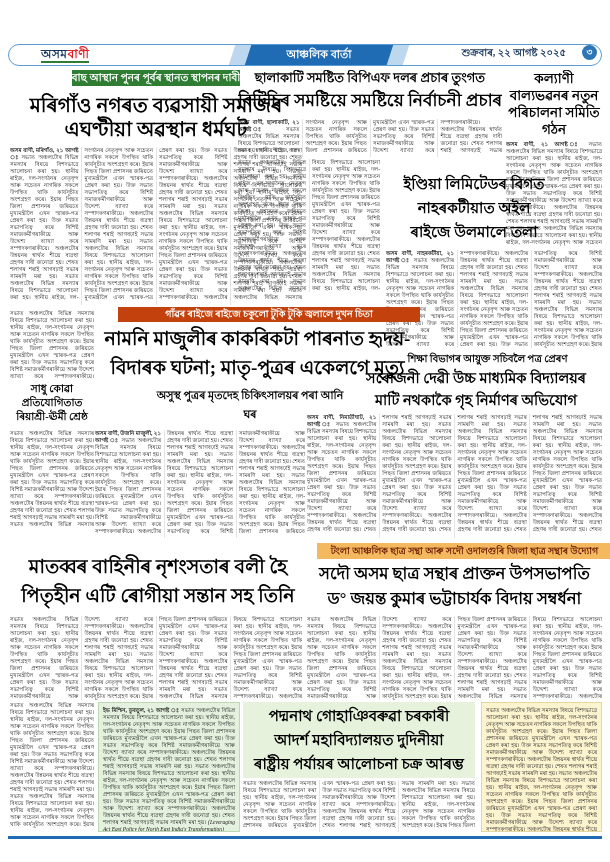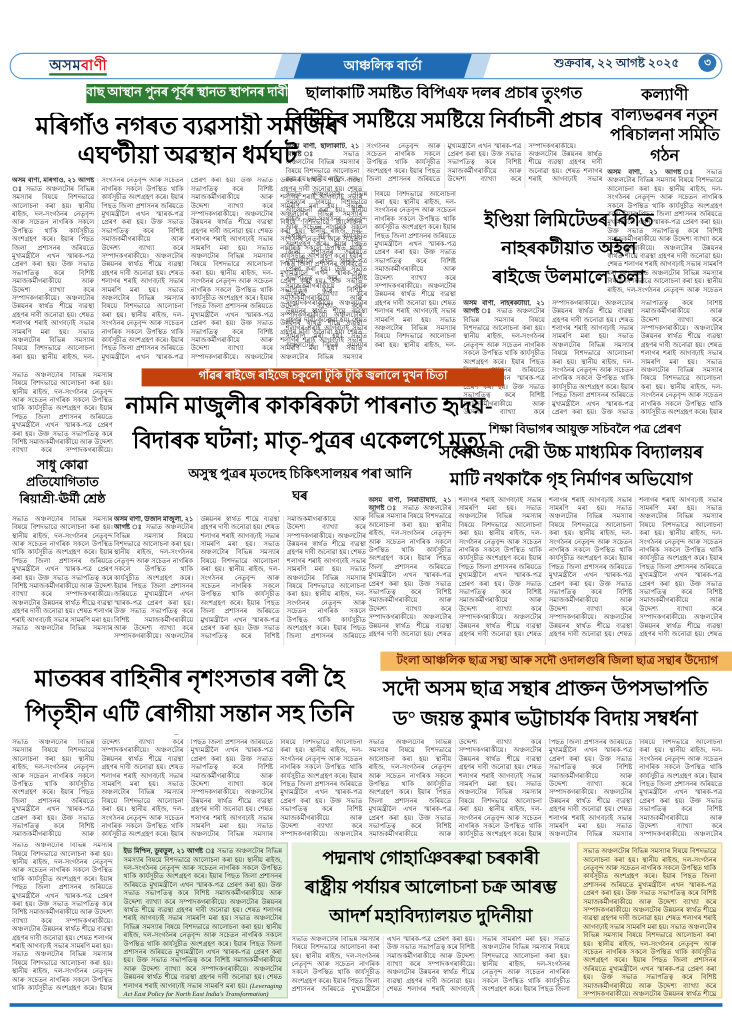--- a/index.html
+++ b/index.html
@@ -129,22 +129,22 @@
 <div class="abs kick-orange" style="left:317px;top:543px;width:295px;height:16px">টংলা আঞ্চলিক ছাত্ৰ সন্থা আৰু সদৌ ওদালগুৰি জিলা ছাত্ৰ সন্থাৰ উদ্যোগ</div>
 <h1 class="abs hl" style="left:307px;top:561px;width:295px;height:52px;font-size:16.5px;line-height:25px">
   <span style="display:block">সদৌ অসম ছাত্ৰ সন্থাৰ প্ৰাক্তন উপসভাপতি</span>
   <span style="display:block">ড° জয়ন্ত কুমাৰ ভট্টাচাৰ্যক বিদায় সম্বৰ্ধনা</span>
 </h1>
 <p class="abs bt c4" style="left:307px;top:616px;width:295px;height:84px"><span>সভাত অঞ্চলটোৰ বিভিন্ন সমস্যাৰ বিষয়ে বিশদভাৱে আলোচনা কৰা হয়। স্থানীয় ৰাইজ, দল-সংগঠনৰ নেতৃবৃন্দ আৰু সচেতন নাগৰিক সকলে উপস্থিত থাকি কাৰ্যসূচীত অংশগ্ৰহণ কৰে। ইয়াৰ পিছত জিলা প্ৰশাসনৰ জৰিয়তে মুখ্যমন্ত্ৰীলৈ এখন স্মাৰক-পত্ৰ প্ৰেৰণ কৰা হয়। উক্ত সভাত সভাপতিত্ব কৰে বিশিষ্ট সমাজকৰ্মীগৰাকীয়ে আৰু উদ্দেশ্য ব্যাখ্যা কৰে সম্পাদকগৰাকীয়ে। অঞ্চলটোৰ উন্নয়নৰ স্বাৰ্থত শীঘ্ৰে ব্যৱস্থা গ্ৰহণৰ দাবী জনোৱা হয়। শেষত শলাগৰ শৰাই আগবঢ়াই সভাৰ সামৰণি মৰা হয়। সভাত অঞ্চলটোৰ বিভিন্ন সমস্যাৰ বিষয়ে বিশদভাৱে আলোচনা কৰা হয়। স্থানীয় ৰাইজ, দল-সংগঠনৰ নেতৃবৃন্দ আৰু সচেতন নাগৰিক সকলে উপস্থিত থাকি কাৰ্যসূচীত অংশগ্ৰহণ কৰে। ইয়াৰ পিছত জিলা প্ৰশাসনৰ জৰিয়তে মুখ্যমন্ত্ৰীলৈ এখন স্মাৰক-পত্ৰ প্ৰেৰণ কৰা হয়। উক্ত সভাত সভাপতিত্ব কৰে বিশিষ্ট সমাজকৰ্মীগৰাকীয়ে আৰু উদ্দেশ্য ব্যাখ্যা কৰে সম্পাদকগৰাকীয়ে। অঞ্চলটোৰ উন্নয়নৰ স্বাৰ্থত শীঘ্ৰে ব্যৱস্থা গ্ৰহণৰ দাবী জনোৱা হয়। শেষত শলাগৰ শৰাই আগবঢ়াই সভাৰ সামৰণি মৰা হয়। সভাত অঞ্চলটোৰ বিভিন্ন সমস্যাৰ বিষয়ে বিশদভাৱে আলোচনা কৰা হয়। স্থানীয় ৰাইজ, দল-সংগঠনৰ নেতৃবৃন্দ আৰু সচেতন নাগৰিক সকলে উপস্থিত থাকি কাৰ্যসূচীত অংশগ্ৰহণ কৰে। ইয়াৰ পিছত জিলা প্ৰশাসনৰ জৰিয়তে মুখ্যমন্ত্ৰীলৈ এখন স্মাৰক-পত্ৰ প্ৰেৰণ কৰা হয়। উক্ত সভাত সভাপতিত্ব কৰে বিশিষ্ট সমাজকৰ্মীগৰাকীয়ে আৰু উদ্দেশ্য ব্যাখ্যা কৰে সম্পাদকগৰাকীয়ে। অঞ্চলটোৰ উন্নয়নৰ স্বাৰ্থত শীঘ্ৰে ব্যৱস্থা গ্ৰহণৰ দাবী জনোৱা হয়। শেষত শলাগৰ শৰাই আগবঢ়াই সভাৰ সামৰণি মৰা হয়। সভাত অঞ্চলটোৰ বিভিন্ন সমস্যাৰ বিষয়ে বিশদভাৱে আলোচনা কৰা হয়। স্থানীয় ৰাইজ, দল-সংগঠনৰ নেতৃবৃন্দ আৰু সচেতন নাগৰিক সকলে উপস্থিত থাকি কাৰ্যসূচীত অংশগ্ৰহণ কৰে। ইয়াৰ পিছত জিলা প্ৰশাসনৰ জৰিয়তে মুখ্যমন্ত্ৰীলৈ এখন স্মাৰক-পত্ৰ প্ৰেৰণ কৰা হয়। উক্ত সভাত সভাপতিত্ব কৰে বিশিষ্ট সমাজকৰ্মীগৰাকীয়ে আৰু উদ্দেশ্য ব্যাখ্যা কৰে সম্পাদকগৰাকীয়ে। অঞ্চলটোৰ উন্নয়নৰ স্বাৰ্থত শীঘ্ৰে ব্যৱস্থা গ্ৰহণৰ দাবী জনোৱা হয়। শেষত শলাগৰ শৰাই আগবঢ়াই সভাৰ সামৰণি মৰা হয়। সভাত অঞ্চলটোৰ বিভিন্ন সমস্যাৰ বিষয়ে বিশদভাৱে আলোচনা কৰা হয়। স্থানীয় ৰাইজ, দল-সংগঠনৰ নেতৃবৃন্দ আৰু সচেতন নাগৰিক সকলে উপস্থিত থাকি কাৰ্যসূচীত অংশগ্ৰহণ কৰে। ইয়াৰ পিছত জিলা প্ৰশাসনৰ জৰিয়তে মুখ্যমন্ত্ৰীলৈ এখন স্মাৰক-পত্ৰ প্ৰেৰণ কৰা হয়। উক্ত সভাত সভাপতিত্ব কৰে বিশিষ্ট সমাজকৰ্মীগৰাকীয়ে আৰু উদ্দেশ্য ব্যাখ্যা কৰে সম্পাদকগৰাকীয়ে। অঞ্চলটোৰ উন্নয়নৰ স্বাৰ্থত শীঘ্ৰে ব্যৱস্থা গ্ৰহণৰ দাবী জনোৱা হয়। শেষত শলাগৰ শৰাই আগবঢ়াই সভাৰ সামৰণি মৰা হয়।</span></p>
 
 <div class="abs box-hl-green" style="left:243px;top:702px;width:232px;height:76px">
   <h2 class="hl" style="font-size:15px;line-height:24px">
     <span style="display:block">পদ্মনাথ গোহাঞিবৰুৱা চৰকাৰী</span>
+    <span style="display:block">আদৰ্শ মহাবিদ্যালয়ত দুদিনীয়া</span>
     <span style="display:block">ৰাষ্ট্ৰীয় পৰ্যায়ৰ আলোচনা চক্ৰ আৰম্ভ</span>
-    <span style="display:block">আদৰ্শ মহাবিদ্যালয়ত দুদিনীয়া</span>
   </h2>
 </div>
 <p class="abs bt c3" style="left:243px;top:780px;width:232px;height:52px"><span>সভাত অঞ্চলটোৰ বিভিন্ন সমস্যাৰ বিষয়ে বিশদভাৱে আলোচনা কৰা হয়। স্থানীয় ৰাইজ, দল-সংগঠনৰ নেতৃবৃন্দ আৰু সচেতন নাগৰিক সকলে উপস্থিত থাকি কাৰ্যসূচীত অংশগ্ৰহণ কৰে। ইয়াৰ পিছত জিলা প্ৰশাসনৰ জৰিয়তে মুখ্যমন্ত্ৰীলৈ এখন স্মাৰক-পত্ৰ প্ৰেৰণ কৰা হয়। উক্ত সভাত সভাপতিত্ব কৰে বিশিষ্ট সমাজকৰ্মীগৰাকীয়ে আৰু উদ্দেশ্য ব্যাখ্যা কৰে সম্পাদকগৰাকীয়ে। অঞ্চলটোৰ উন্নয়নৰ স্বাৰ্থত শীঘ্ৰে ব্যৱস্থা গ্ৰহণৰ দাবী জনোৱা হয়। শেষত শলাগৰ শৰাই আগবঢ়াই সভাৰ সামৰণি মৰা হয়। সভাত অঞ্চলটোৰ বিভিন্ন সমস্যাৰ বিষয়ে বিশদভাৱে আলোচনা কৰা হয়। স্থানীয় ৰাইজ, দল-সংগঠনৰ নেতৃবৃন্দ আৰু সচেতন নাগৰিক সকলে উপস্থিত থাকি কাৰ্যসূচীত অংশগ্ৰহণ কৰে। ইয়াৰ পিছত জিলা প্ৰশাসনৰ জৰিয়তে মুখ্যমন্ত্ৰীলৈ এখন স্মাৰক-পত্ৰ প্ৰেৰণ কৰা হয়। উক্ত সভাত সভাপতিত্ব কৰে বিশিষ্ট সমাজকৰ্মীগৰাকীয়ে আৰু উদ্দেশ্য ব্যাখ্যা কৰে সম্পাদকগৰাকীয়ে। অঞ্চলটোৰ উন্নয়নৰ স্বাৰ্থত শীঘ্ৰে ব্যৱস্থা গ্ৰহণৰ দাবী জনোৱা হয়। শেষত শলাগৰ শৰাই আগবঢ়াই সভাৰ সামৰণি মৰা হয়। সভাত অঞ্চলটোৰ বিভিন্ন সমস্যাৰ বিষয়ে বিশদভাৱে আলোচনা কৰা হয়। স্থানীয় ৰাইজ, দল-সংগঠনৰ নেতৃবৃন্দ আৰু সচেতন নাগৰিক সকলে উপস্থিত থাকি কাৰ্যসূচীত অংশগ্ৰহণ কৰে। ইয়াৰ পিছত জিলা প্ৰশাসনৰ জৰিয়তে মুখ্যমন্ত্ৰীলৈ এখন স্মাৰক-পত্ৰ প্ৰেৰণ কৰা হয়। উক্ত সভাত সভাপতিত্ব কৰে বিশিষ্ট সমাজকৰ্মীগৰাকীয়ে আৰু উদ্দেশ্য ব্যাখ্যা কৰে সম্পাদকগৰাকীয়ে। অঞ্চলটোৰ উন্নয়নৰ স্বাৰ্থত শীঘ্ৰে ব্যৱস্থা গ্ৰহণৰ দাবী জনোৱা হয়। শেষত শলাগৰ শৰাই আগবঢ়াই সভাৰ সামৰণি মৰা হয়।</span></p>
 
 <div class="abs box-cream bt" style="left:481px;top:702px;width:121px;height:130px">
   <span>সভাত অঞ্চলটোৰ বিভিন্ন সমস্যাৰ বিষয়ে বিশদভাৱে আলোচনা কৰা হয়। স্থানীয় ৰাইজ, দল-সংগঠনৰ নেতৃবৃন্দ আৰু সচেতন নাগৰিক সকলে উপস্থিত থাকি কাৰ্যসূচীত অংশগ্ৰহণ কৰে। ইয়াৰ পিছত জিলা প্ৰশাসনৰ জৰিয়তে মুখ্যমন্ত্ৰীলৈ এখন স্মাৰক-পত্ৰ প্ৰেৰণ কৰা হয়। উক্ত সভাত সভাপতিত্ব কৰে বিশিষ্ট সমাজকৰ্মীগৰাকীয়ে আৰু উদ্দেশ্য ব্যাখ্যা কৰে সম্পাদকগৰাকীয়ে। অঞ্চলটোৰ উন্নয়নৰ স্বাৰ্থত শীঘ্ৰে ব্যৱস্থা গ্ৰহণৰ দাবী জনোৱা হয়। শেষত শলাগৰ শৰাই আগবঢ়াই সভাৰ সামৰণি মৰা হয়। সভাত অঞ্চলটোৰ বিভিন্ন সমস্যাৰ বিষয়ে বিশদভাৱে আলোচনা কৰা হয়। স্থানীয় ৰাইজ, দল-সংগঠনৰ নেতৃবৃন্দ আৰু সচেতন নাগৰিক সকলে উপস্থিত থাকি কাৰ্যসূচীত অংশগ্ৰহণ কৰে। ইয়াৰ পিছত জিলা প্ৰশাসনৰ জৰিয়তে মুখ্যমন্ত্ৰীলৈ এখন স্মাৰক-পত্ৰ প্ৰেৰণ কৰা হয়। উক্ত সভাত সভাপতিত্ব কৰে বিশিষ্ট সমাজকৰ্মীগৰাকীয়ে আৰু উদ্দেশ্য ব্যাখ্যা কৰে সম্পাদকগৰাকীয়ে। অঞ্চলটোৰ উন্নয়নৰ স্বাৰ্থত শীঘ্ৰে ব্যৱস্থা গ্ৰহণৰ দাবী জনোৱা হয়। শেষত শলাগৰ শৰাই আগবঢ়াই সভাৰ সামৰণি মৰা হয়।</span>
 </div>
 
 <div class="abs rule-blue" style="left:8px;top:836px;width:594px;height:3px"></div>
 

